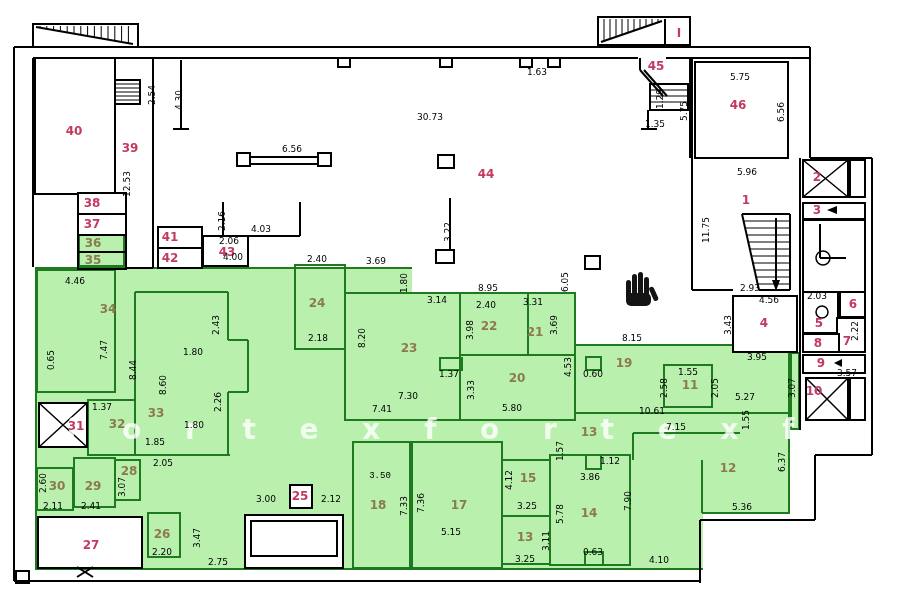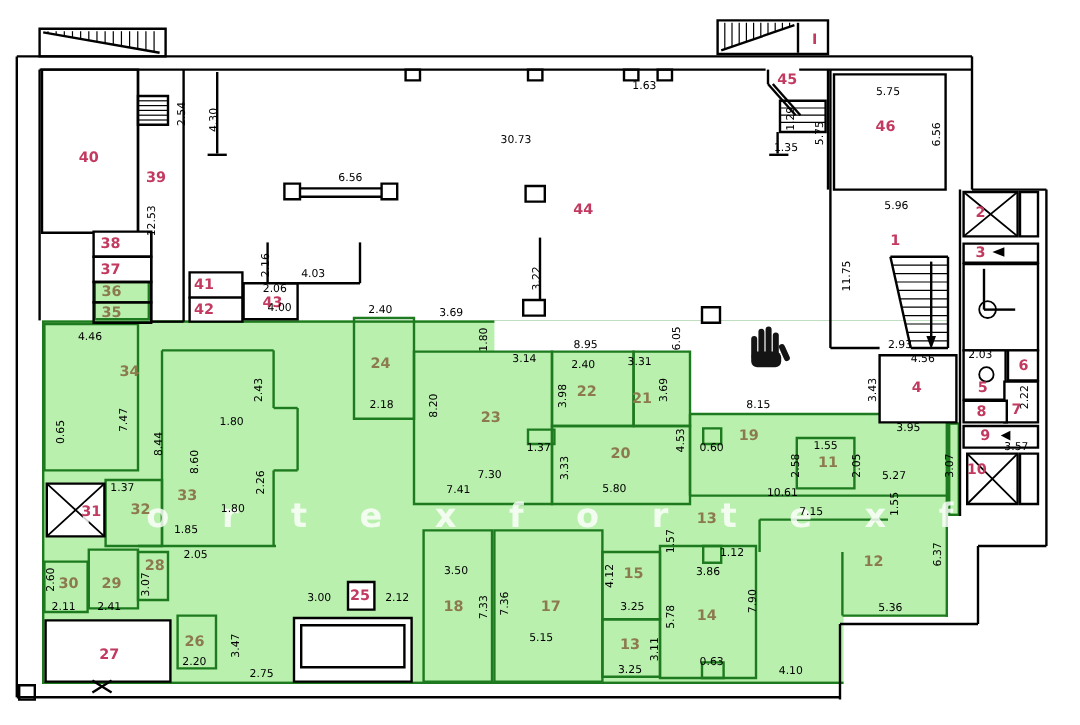--- a/index.html
+++ b/index.html
@@ -340,21 +340,21 @@
       <div class="dim" style="left: 610px; top: 461px;">1.12</div>
       <div class="dim" style="left: 590px; top: 477px;">3.86</div>
       <div class="dim v" style="left: 560px; top: 514px;">5.78</div>
       <div class="dim v" style="left: 546px; top: 541px;">3.11</div>
       <div class="dim v" style="left: 509px; top: 480px;">4.12</div>
       <div class="dim" style="left: 527px; top: 506px;">3.25</div>
       <div class="dim" style="left: 525px; top: 559px;">3.25</div>
       <div class="dim" style="left: 593px; top: 552px;">0.63</div>
       <div class="dim v" style="left: 628px; top: 501px;">7.90</div>
       <div class="dim" style="left: 659px; top: 560px;">4.10</div>
-      <div class="dim" style="left: 380px; top: 476px;">3.50</div>
+      <div class="dim" style="left: 380px; top: 476px; font-family: Liberation Mono, monospace;">3.50</div>
       <div class="dim v" style="left: 404px; top: 506px;">7.33</div>
       <div class="dim v" style="left: 421px; top: 503px;">7.36</div>
       <div class="dim" style="left: 451px; top: 532px;">5.15</div>
       <div class="dim" style="left: 266px; top: 499px;">3.00</div>
       <div class="dim" style="left: 331px; top: 499px;">2.12</div>
       <div class="dim" style="left: 162px; top: 552px; text-align: right;">2.20</div>
       <div class="dim v" style="left: 197px; top: 538px;">3.47</div>
       <div class="dim" style="left: 218px; top: 562px;">2.75</div>
     </div>
 </div>

